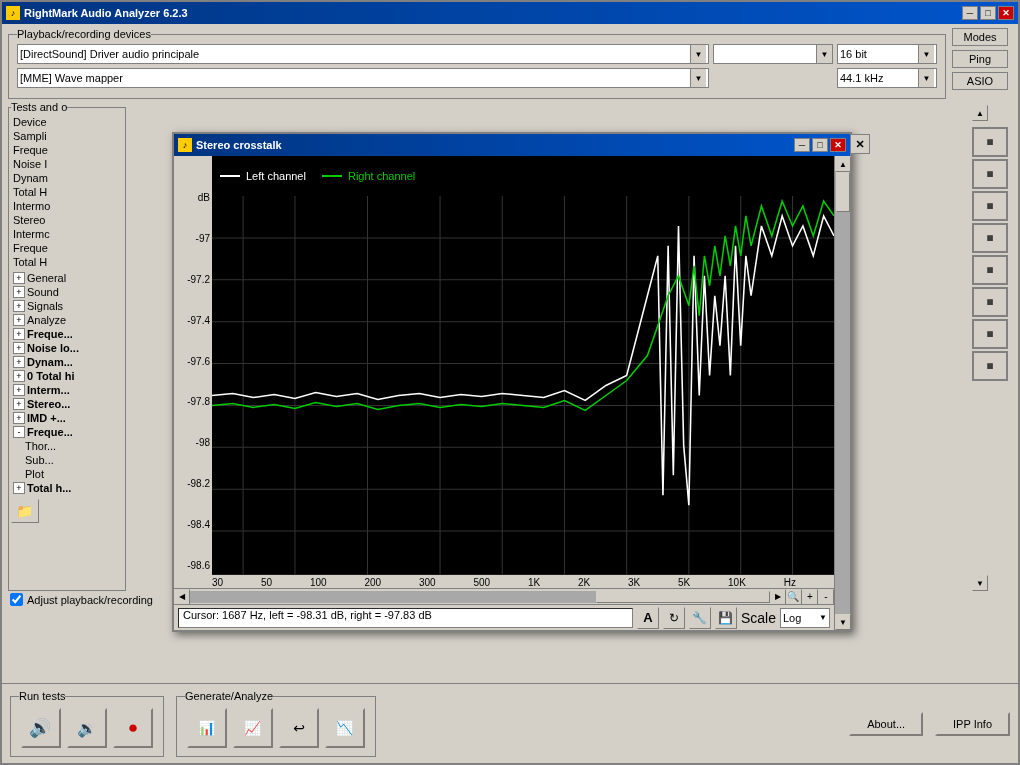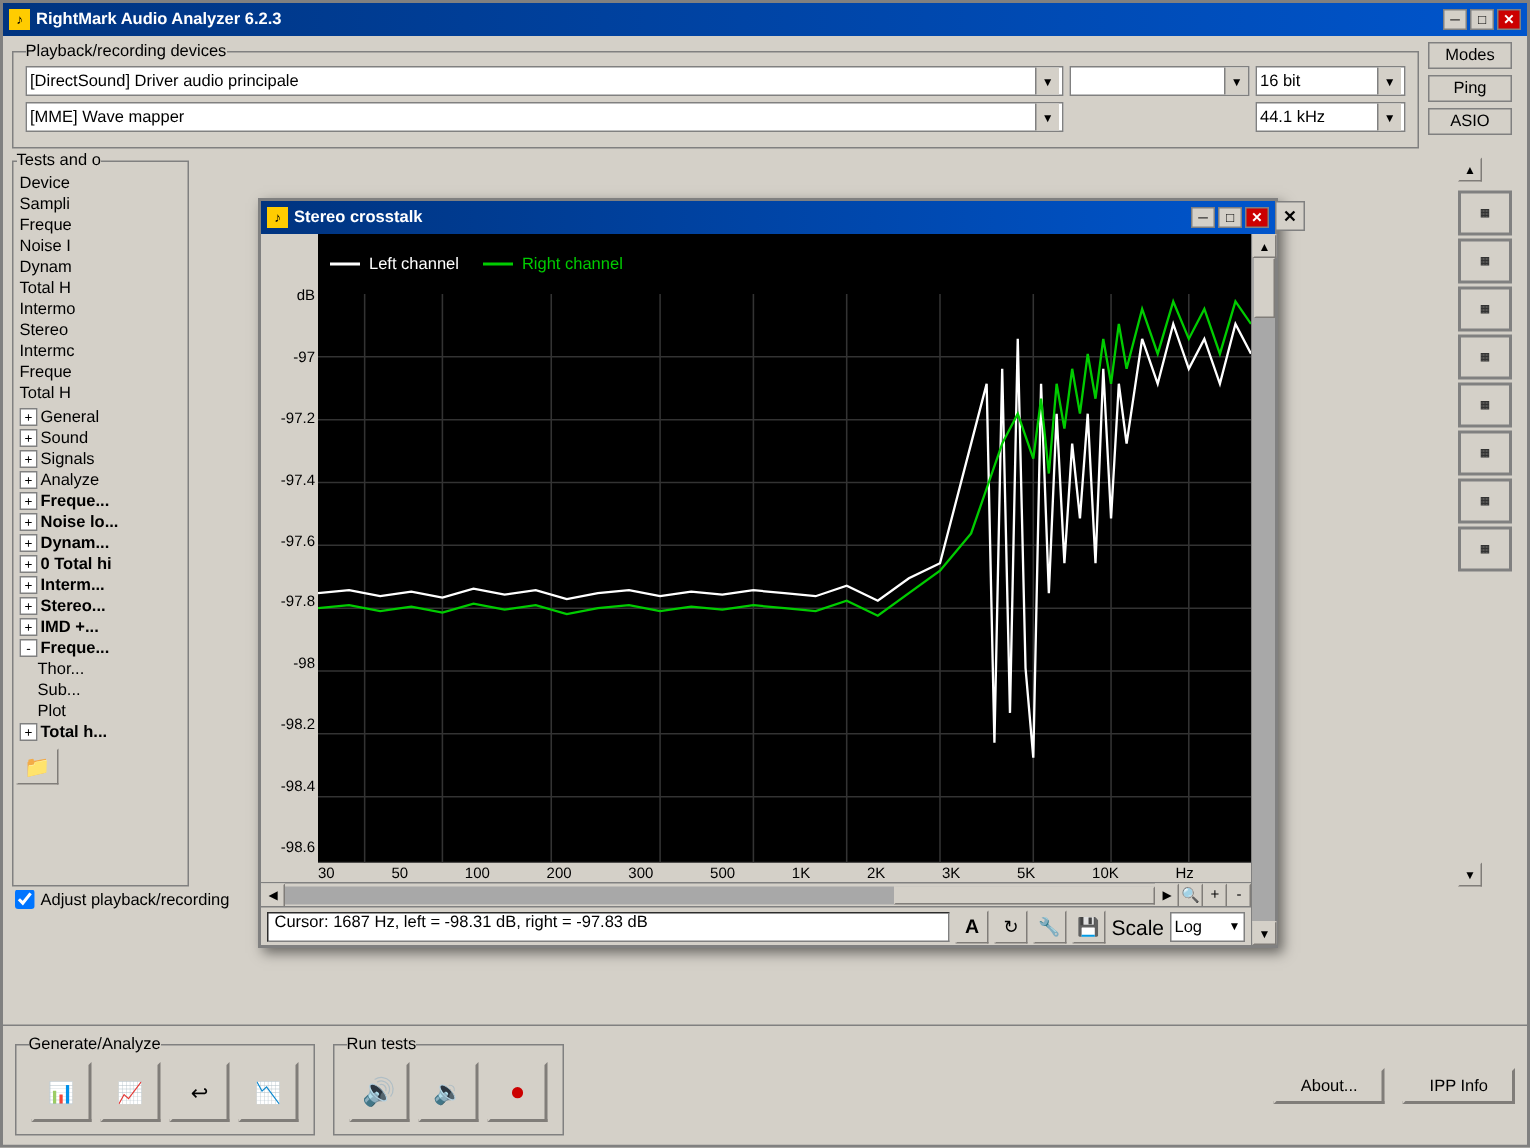--- a/index.html
+++ b/index.html
@@ -383,32 +383,32 @@
   </div>
 
   <div style="padding:2px 8px; display:flex; align-items:center; gap:4px;">
     <input type="checkbox" checked="" style="">
     <span>Adjust playback/recording</span>
   </div>
 
   <div class="bottom-bar">
 
     <fieldset style="border:1px solid #808080; padding:4px 8px 6px; background:#d4d0c8; display:inline-flex; align-items:center; gap:2px;">
+      <legend>Run tests</legend>
+      <div class="icon-btn" style="font-size:18px; color:#cc0000;">🔊</div>
+      <div class="icon-btn" style="font-size:16px;">🔉</div>
+      <div class="icon-btn" style="font-size:16px; color:#cc0000;">⏺</div>
+    </fieldset>
+
+    <fieldset style="border:1px solid #808080; padding:4px 8px 6px; background:#d4d0c8; display:inline-flex; align-items:center; gap:2px;">
       <legend>Generate/Analyze</legend>
       <div class="icon-btn" style="font-size:14px; color:#cc0000;">📊</div>
       <div class="icon-btn" style="font-size:14px; color:#00aa00;">📈</div>
       <div class="icon-btn" style="font-size:14px;">↩</div>
       <div class="icon-btn" style="font-size:14px; color:#00aa00;">📉</div>
-    </fieldset>
-
-    <fieldset style="border:1px solid #808080; padding:4px 8px 6px; background:#d4d0c8; display:inline-flex; align-items:center; gap:2px;">
-      <legend>Run tests</legend>
-      <div class="icon-btn" style="font-size:18px; color:#cc0000;">🔊</div>
-      <div class="icon-btn" style="font-size:16px;">🔉</div>
-      <div class="icon-btn" style="font-size:16px; color:#cc0000;">⏺</div>
     </fieldset>
 
     <div style="flex:1;"></div>
 
     <button class="bottom-btn">About...</button>
     <button class="bottom-btn">IPP Info</button>
   </div>
 
   <div class="dialog-overlay">
 

